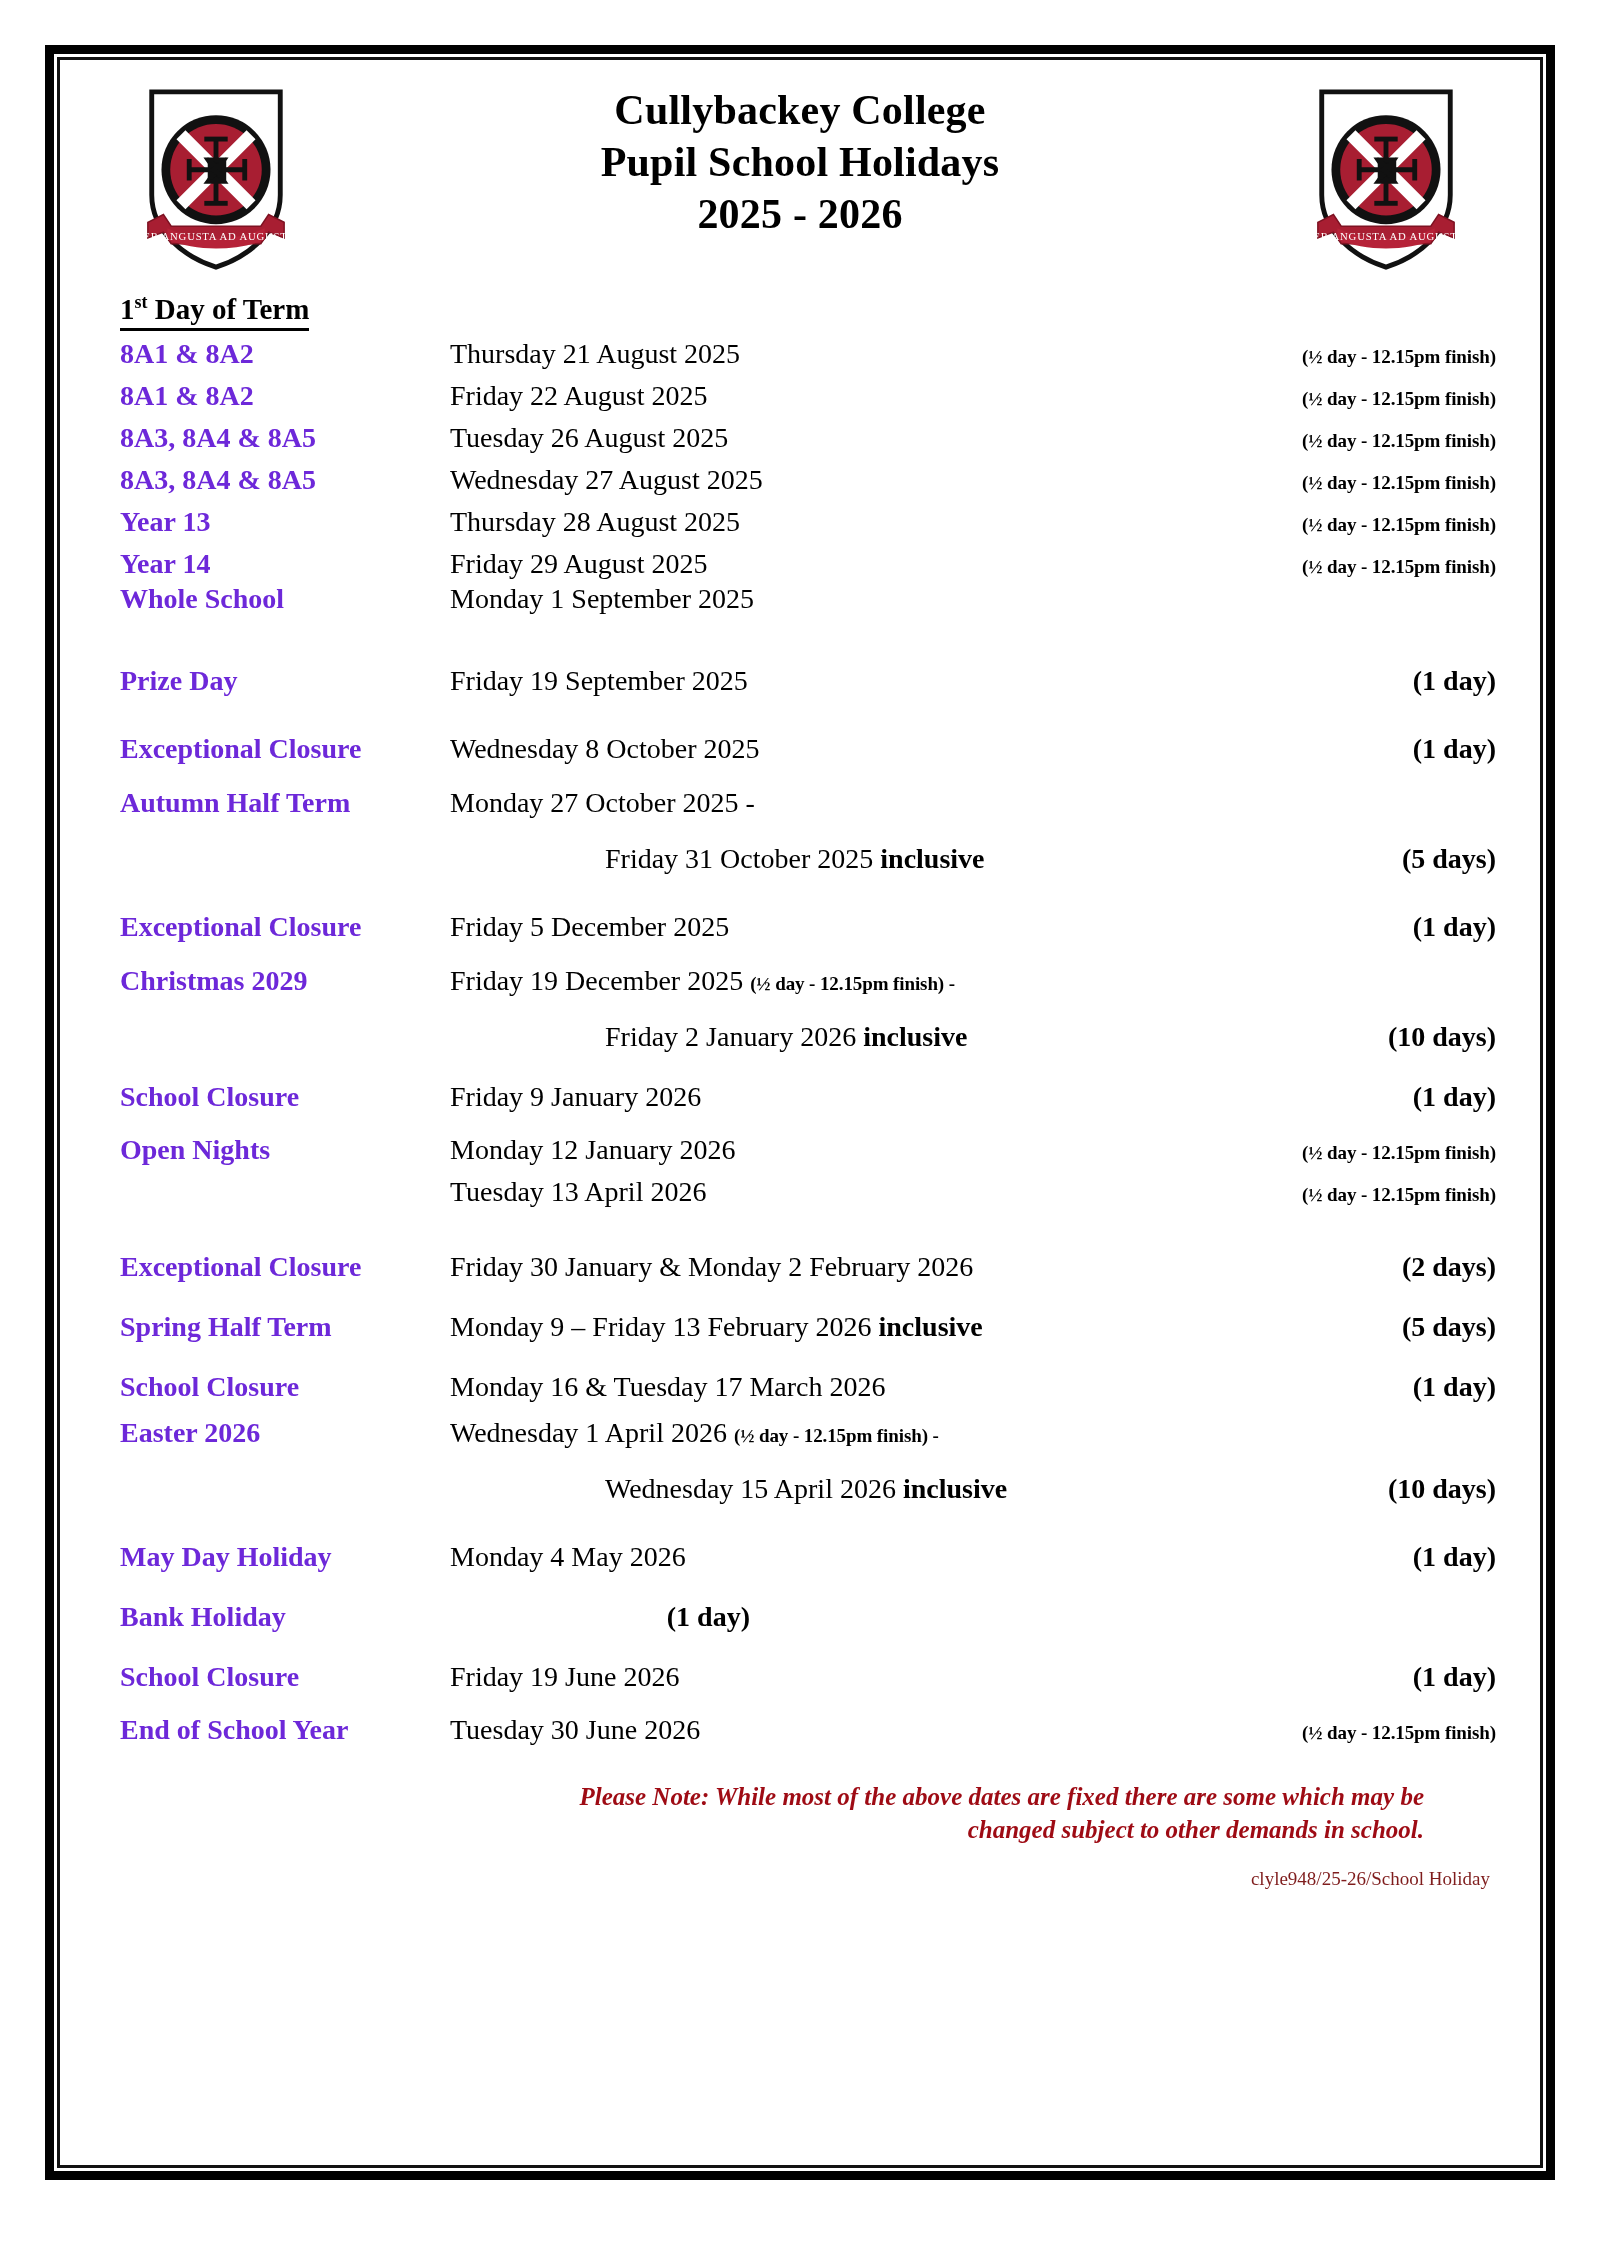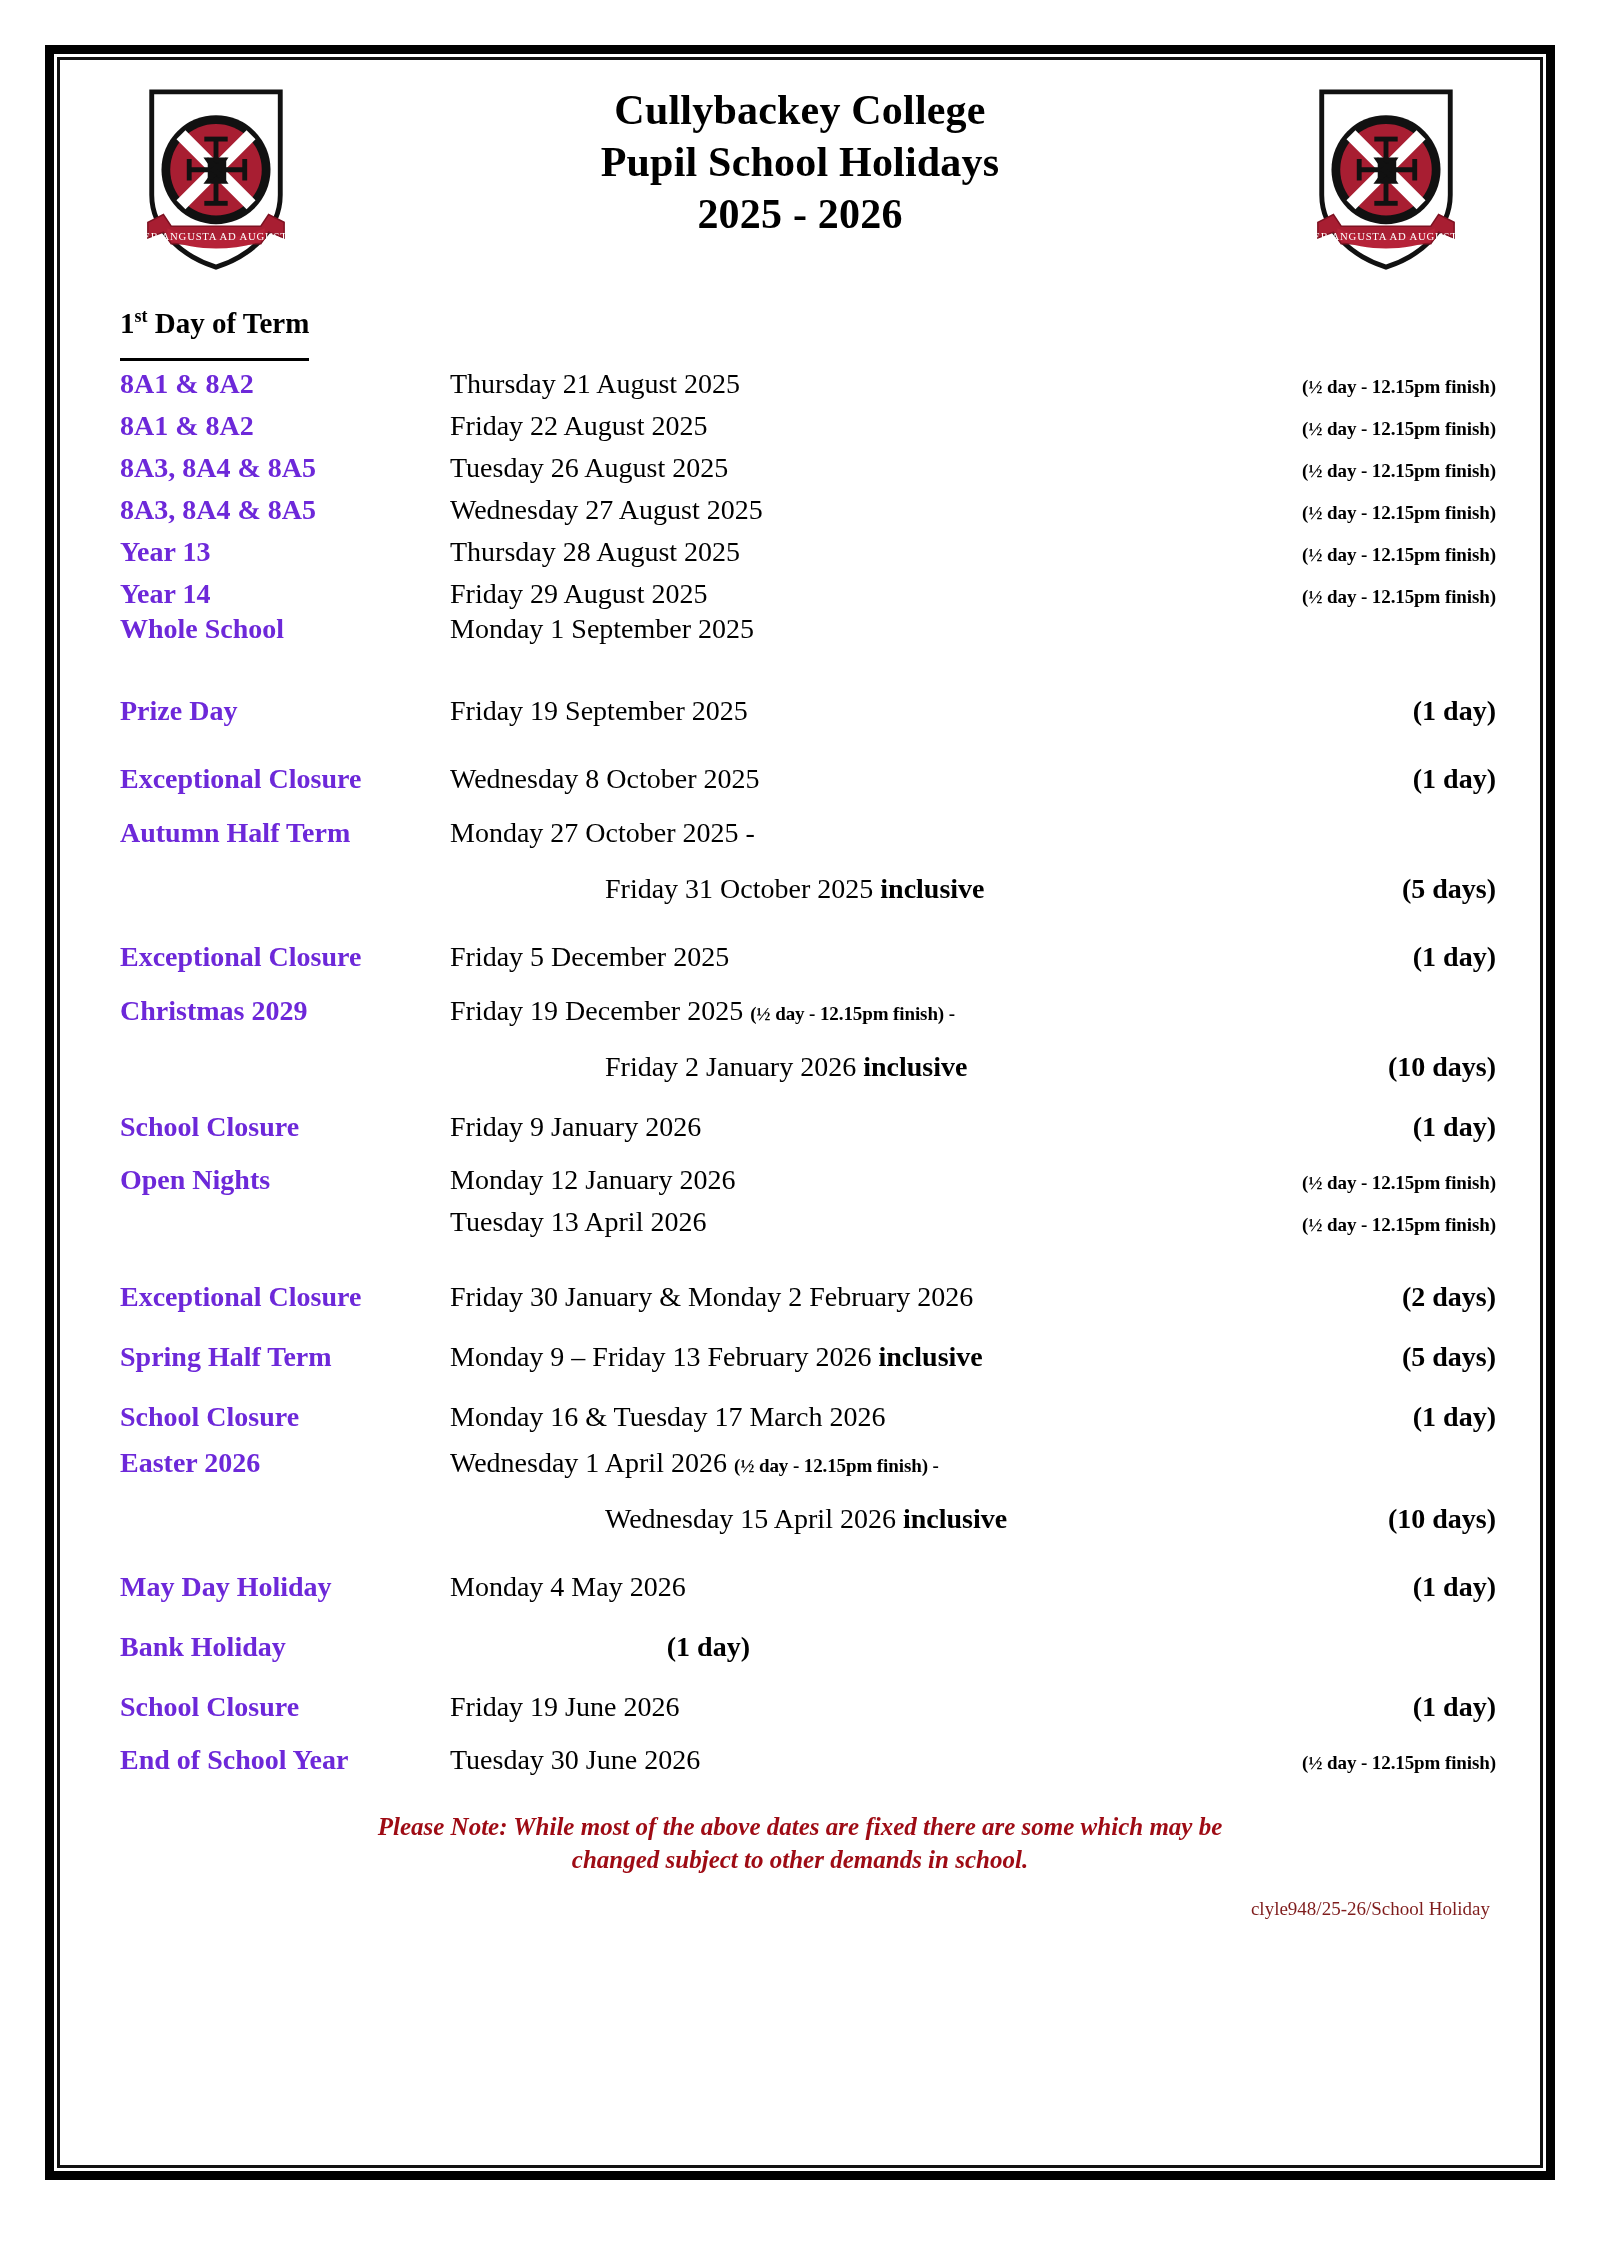--- a/index.html
+++ b/index.html
@@ -76,22 +76,21 @@
     padding: 0 18px 0 34px;
   }
 
   .section-heading {
     font-weight: bold;
     font-size: 29px;
     margin-bottom: 2px;
     display: inline-block;
     border-bottom: 3px solid #000;
     line-height: 1.15;
-    padding-bottom: 18px;
-    margin-top: 14px;
+    padding-bottom: 2px;
   }
   .section-heading sup {
     font-size: 0.62em;
     vertical-align: super;
     line-height: 0;
   }
 
   .row {
     display: flex;
     align-items: baseline;
@@ -137,21 +136,21 @@
   
   .row.cont .cell-label { visibility: hidden; }
   .row.cont .cell-date { padding-left: 155px; }
 
   .gap-sm { height: 18px; }
   .gap-md { height: 26px; }
 
   
   .footer-note {
     margin-top: 30px;
-    text-align: center;
+    text-align: right;
     color: #9e0b14;
     font-weight: bold;
     font-style: italic;
     font-size: 25px;
     line-height: 1.3;
     padding: 0 90px;
   }
   .footer-ref {
     margin-top: 22px;
     text-align: right;

